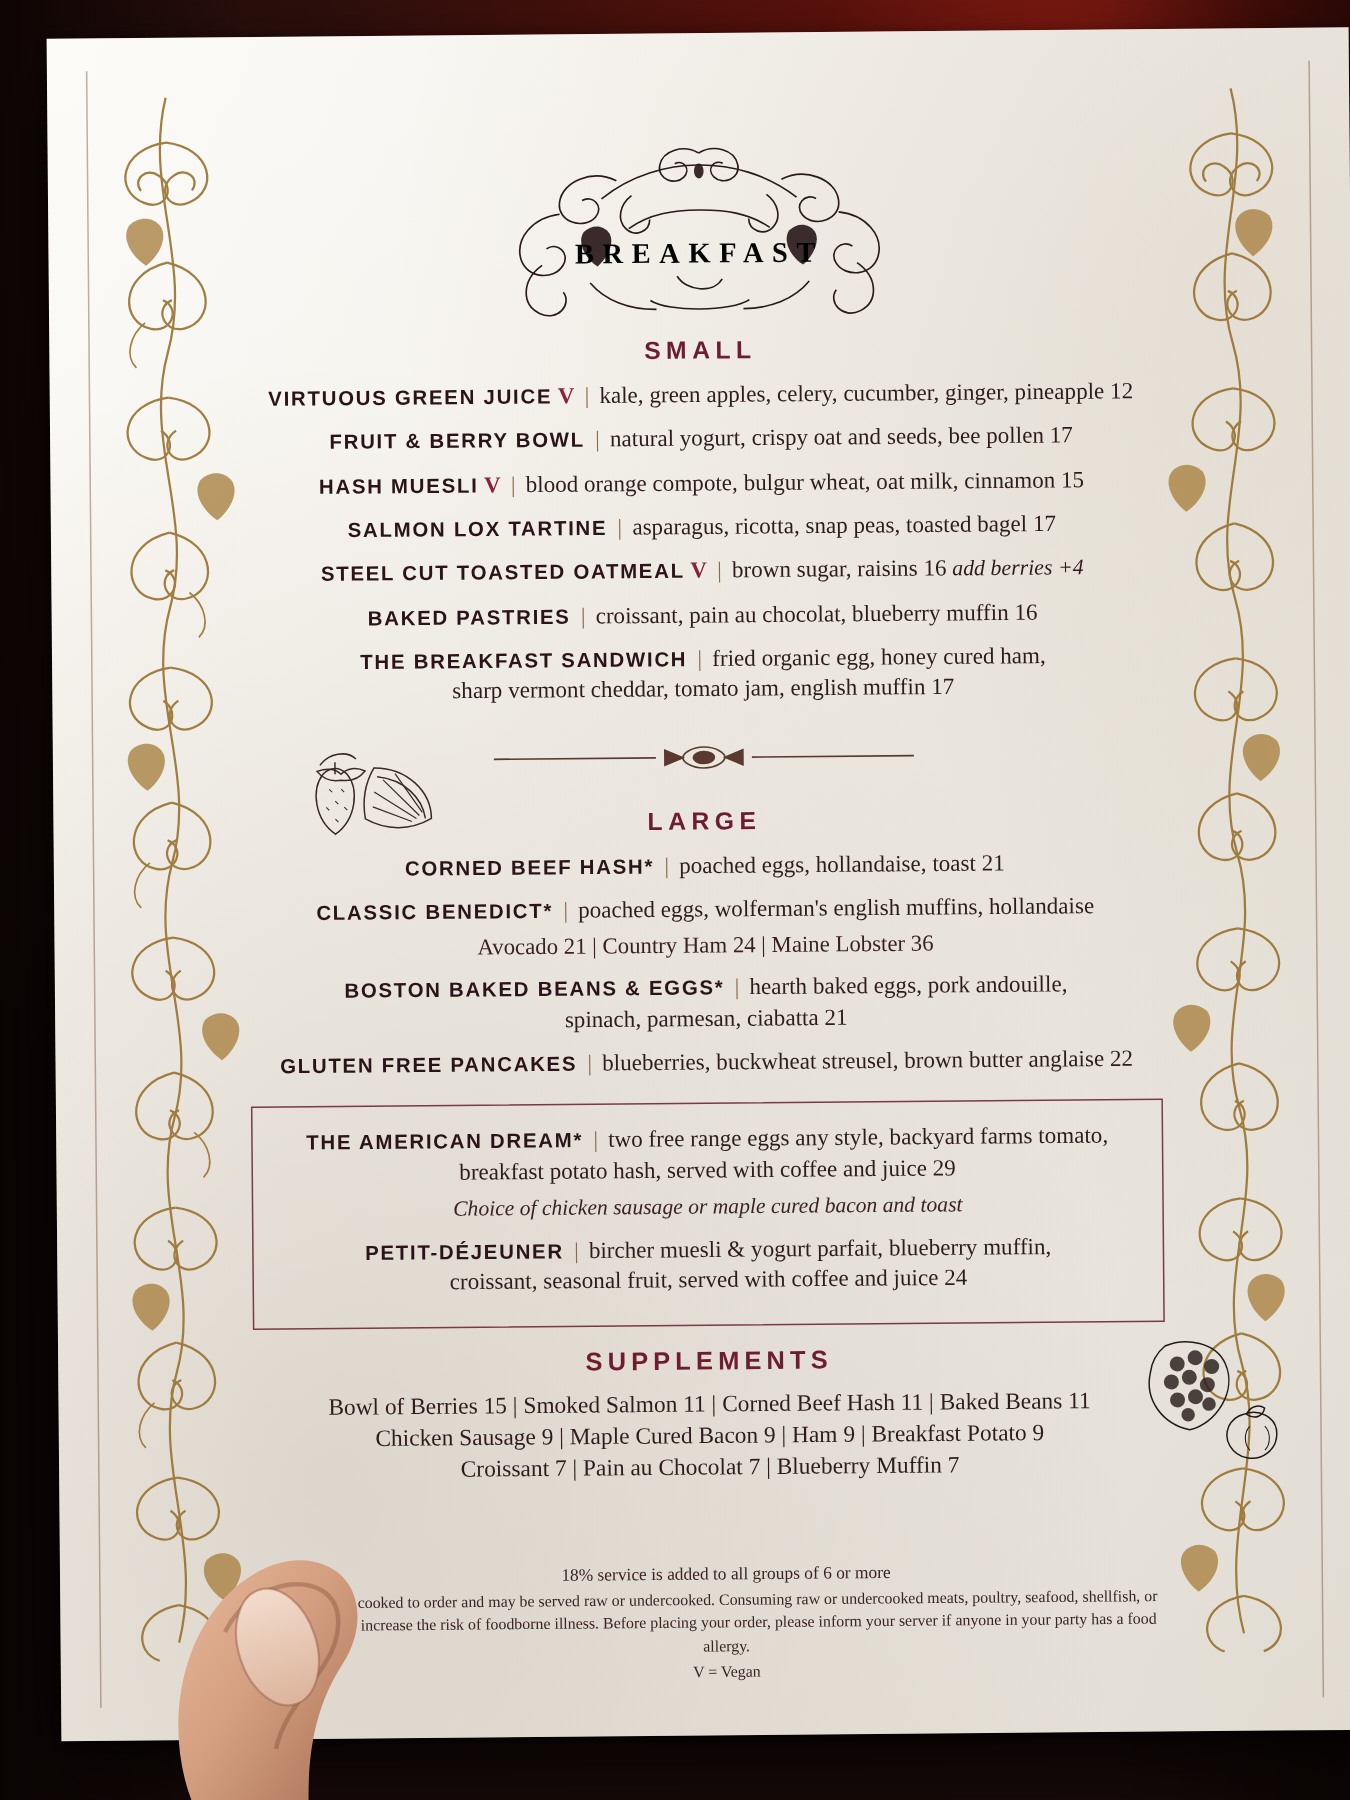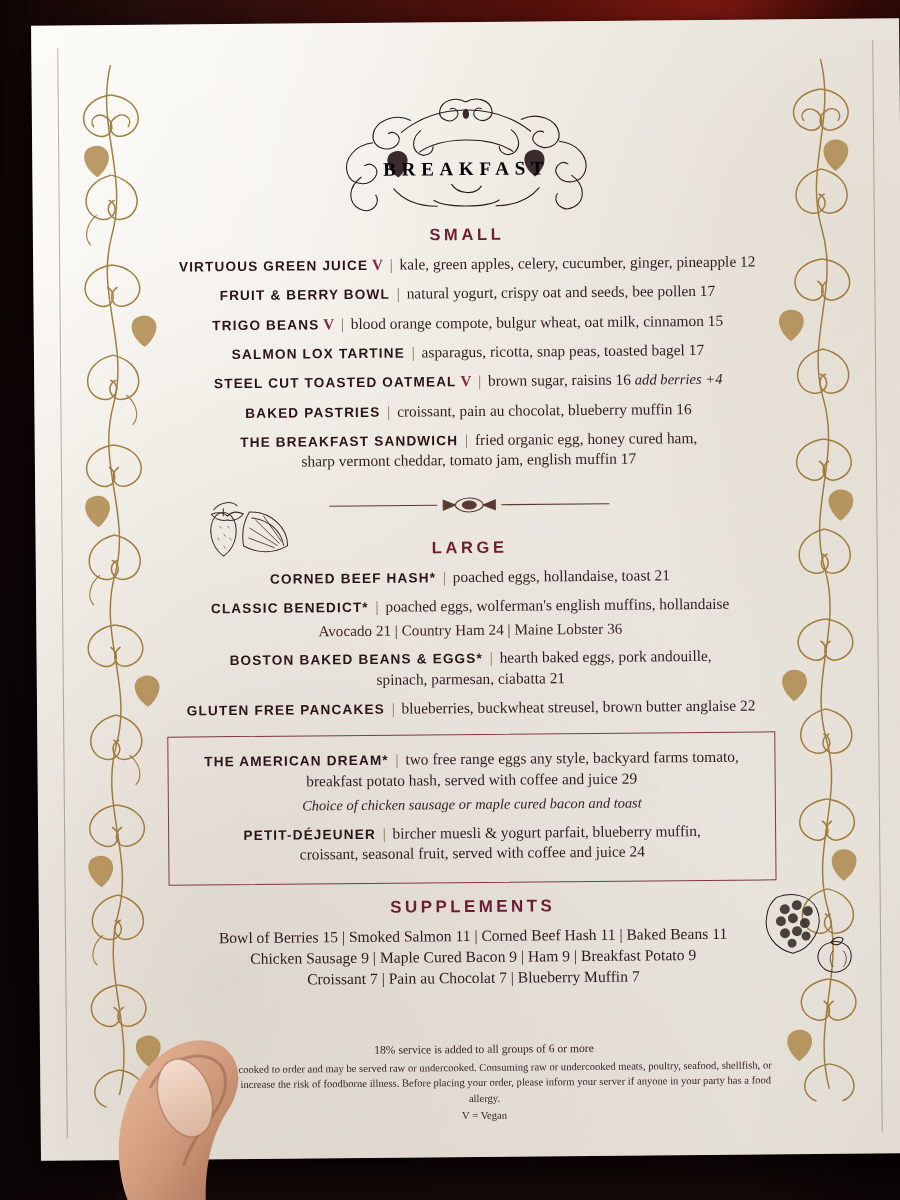--- a/index.html
+++ b/index.html
@@ -280,21 +280,21 @@
       <span class="desc">kale, green apples, celery, cucumber, ginger, pineapple 12</span>
     </p>
 
     <p class="item">
       <span class="nm">FRUIT &amp; BERRY BOWL</span>
       <span class="bar">|</span>
       <span class="desc">natural yogurt, crispy oat and seeds, bee pollen 17</span>
     </p>
 
     <p class="item">
-      <span class="nm">TRIGO BEANS</span>
+      <span class="nm">HASH MUESLI</span>
       <span class="v">V</span>
       <span class="bar">|</span>
       <span class="desc">blood orange compote, bulgur wheat, oat milk, cinnamon 15</span>
     </p>
 
     <p class="item">
       <span class="nm">SALMON LOX TARTINE</span>
       <span class="bar">|</span>
       <span class="desc">asparagus, ricotta, snap peas, toasted bagel 17</span>
     </p>

